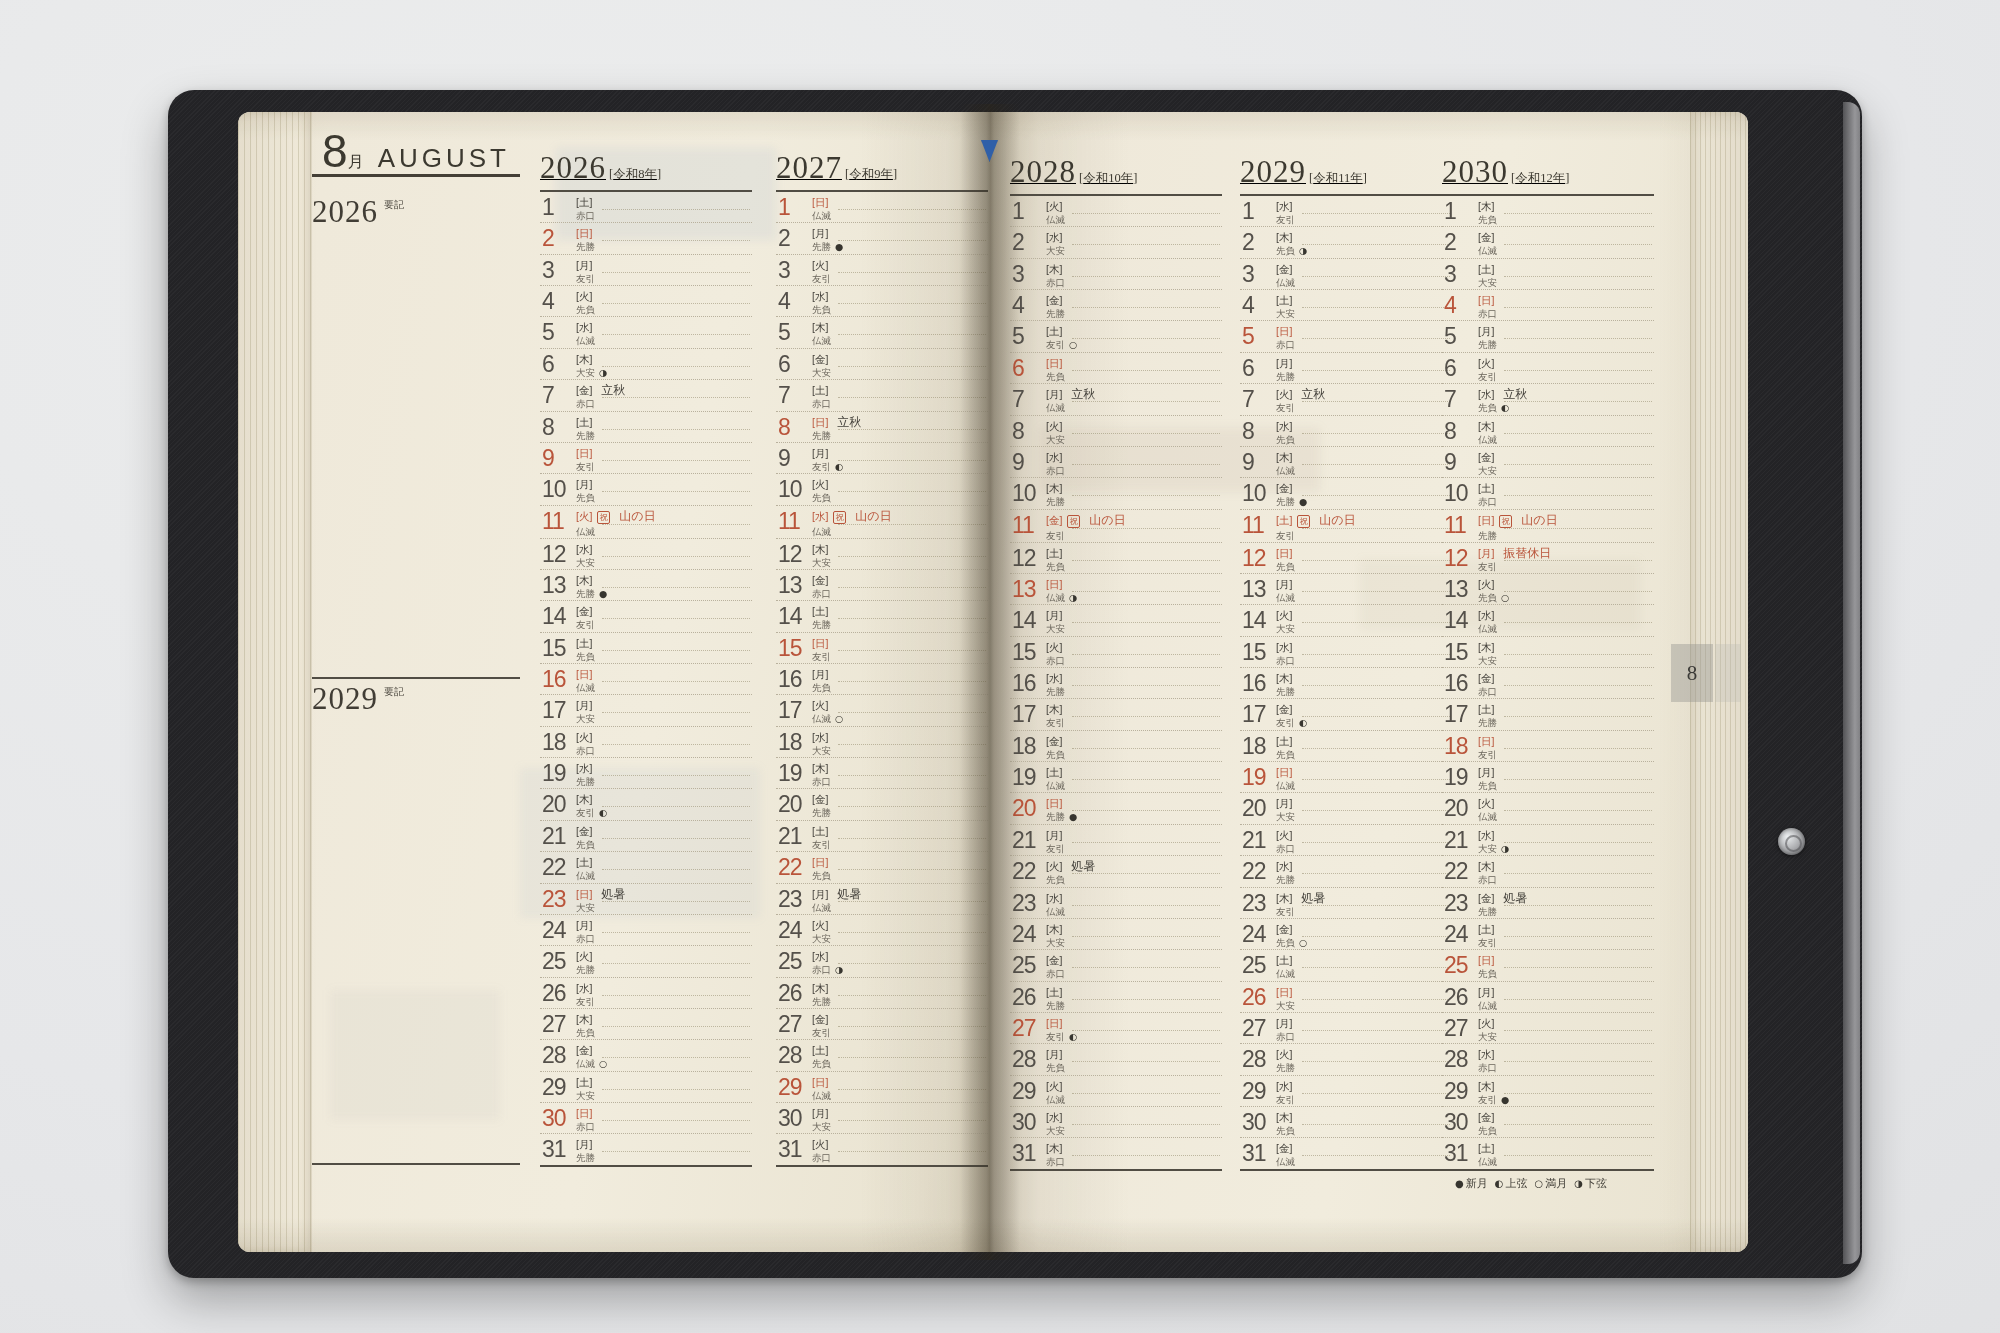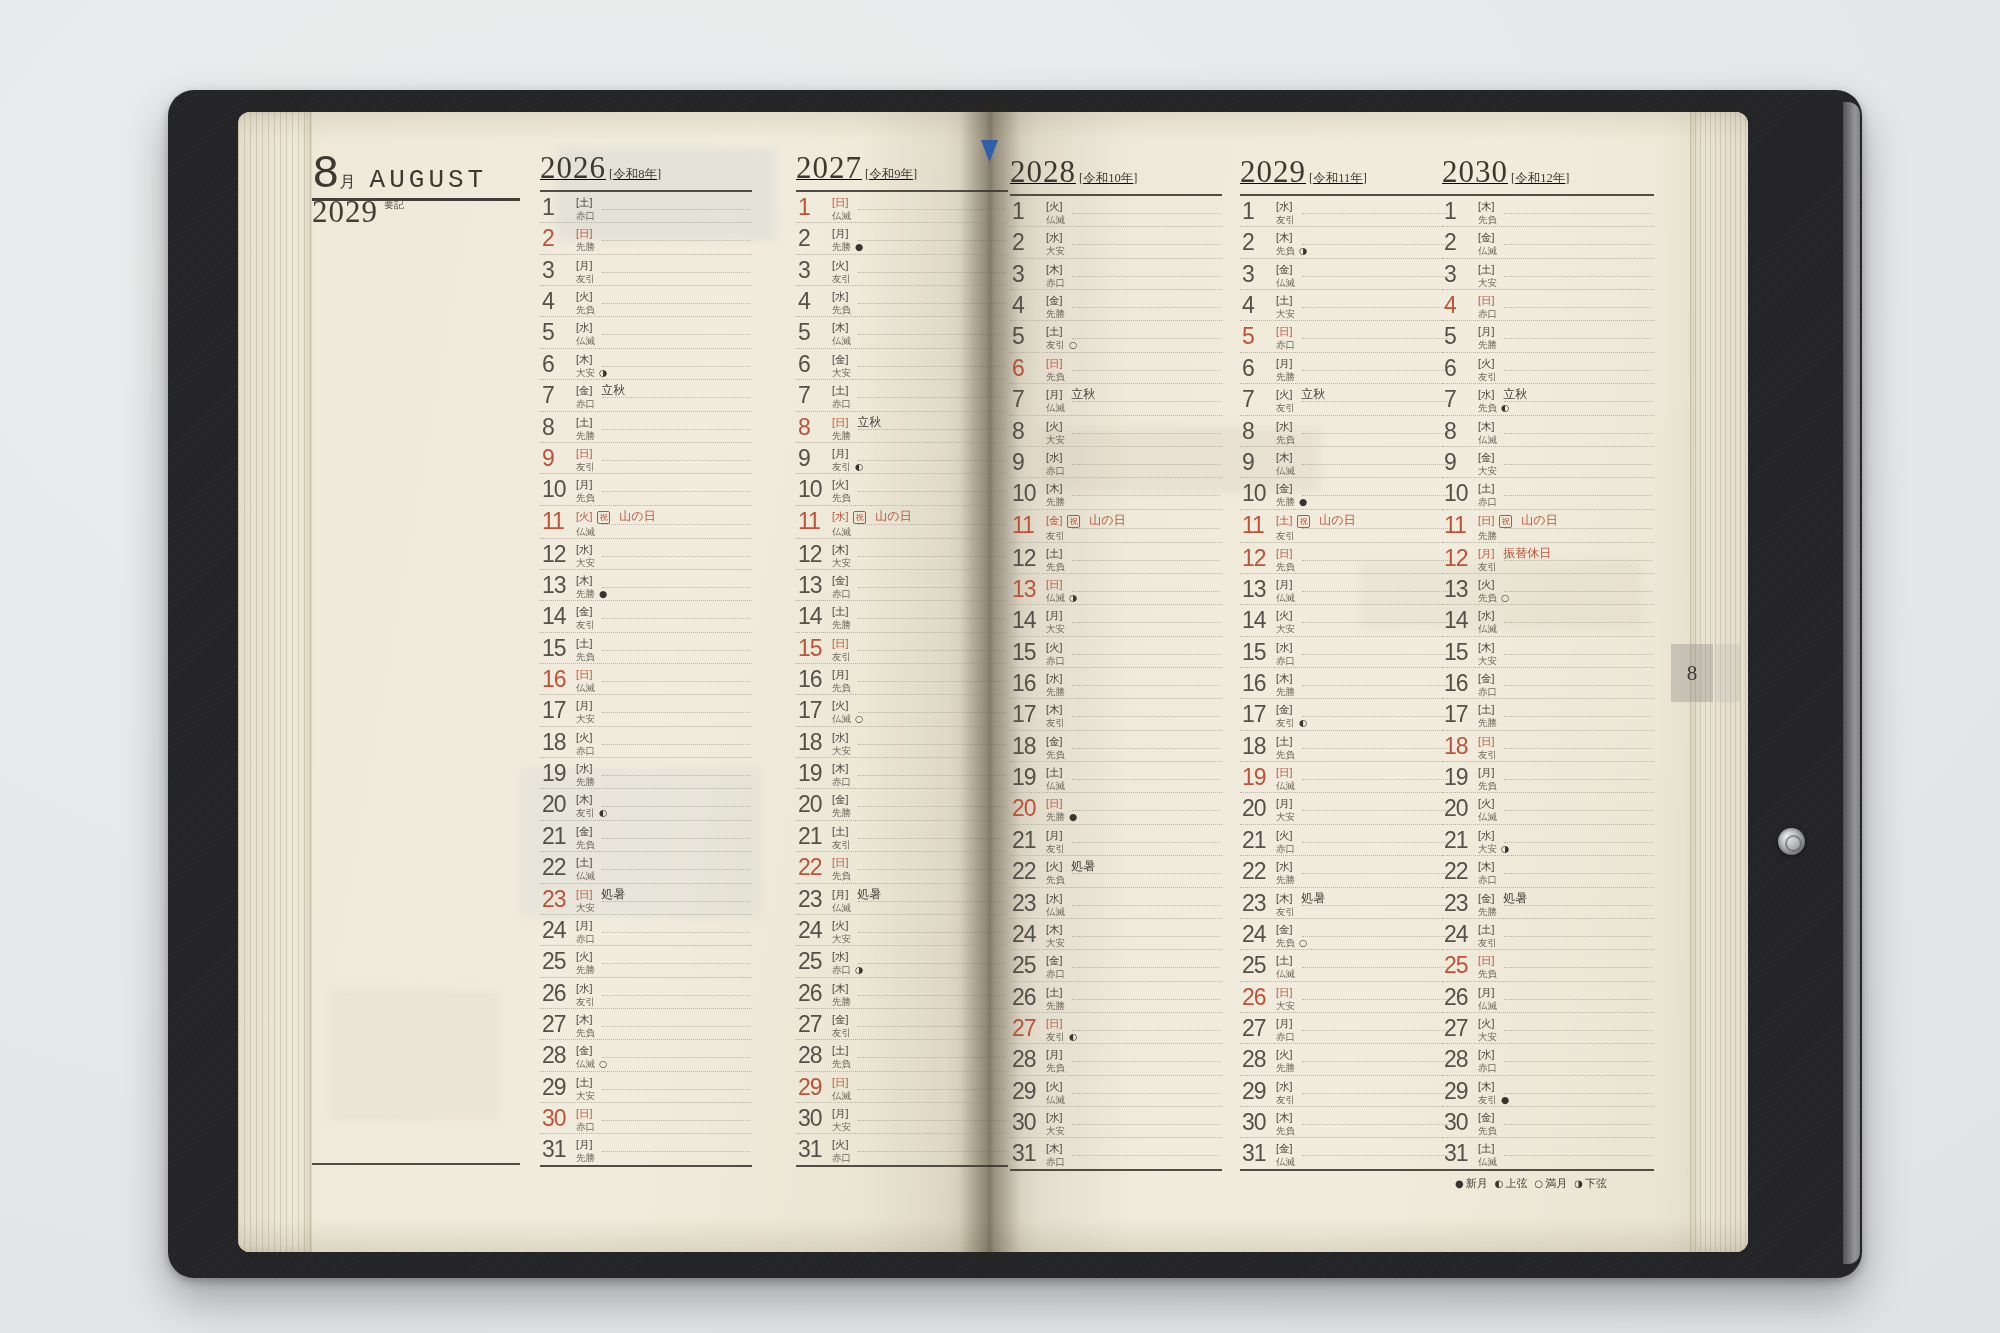--- a/index.html
+++ b/index.html
@@ -57,35 +57,35 @@
         font-size:21px;color:#3b3a37;}
   .tab::after{content:"";position:absolute;left:44px;top:0;width:26px;height:58px;background:rgba(185,185,178,.30);}
   
   .ghost{position:absolute;pointer-events:none;filter:blur(5px);}
   .g1{left:556px;top:148px;width:220px;height:92px;background:rgba(115,150,195,.10);}
   .g2{left:520px;top:768px;width:240px;height:150px;background:rgba(110,140,180,.07);}
   .g3{left:1040px;top:428px;width:280px;height:64px;background:rgba(150,138,115,.09);}
   .g4{left:1360px;top:560px;width:280px;height:70px;background:rgba(150,138,115,.07);}
   .g5{left:330px;top:990px;width:170px;height:130px;background:rgba(120,120,145,.05);}
   
-  .month-head{position:absolute;left:312px;top:152px;width:208px;height:46px;border-bottom:3px solid #443f36;
-        font-family:Liberation Mono, monospace;color:#3c3930;}
+  .month-head{position:absolute;left:312px;top:128px;width:208px;height:46px;border-bottom:3px solid #443f36;
+        font-family:Liberation Sans, sans-serif;color:#3c3930;text-align:center;}
   .mh-num{font-size:46px;line-height:46px;}
   .mh-gatsu{font-size:16px;margin-right:14px;}
   .mh-en{font-size:26px;letter-spacing:4px;}
   
   .memo-col{position:absolute;left:312px;top:192px;width:208px;height:971px;border-bottom:2px solid var(--rule-dark);
         display:flex;flex-direction:column;}
   .memo-sec{flex:1;position:relative;padding-top:2px;}
   .memo-sec + .memo-sec{border-top:2px solid var(--rule-dark);}
   .memo-year{font-family:var(--serif);font-size:31px;color:#413d35;letter-spacing:1px;}
   .memo-mark{font-size:10px;color:#514d44;vertical-align:14px;margin-left:6px;}
   
   .year-col{position:absolute;top:150px;width:212px;height:1015px;border-bottom:2px solid var(--rule-dark);text-decoration:underline;}
-  .c0{left:540px;} .c1{left:796px;}
+  .c0{left:540px;} .c1{left:776px;}
   .c2{left:1010px;top:154px;} .c3{left:1240px;top:154px;} .c4{left:1442px;top:154px;}
   .col-head{height:40px;border-bottom:2px solid var(--rule-dark);font-family:var(--serif);color:#3c3930;white-space:nowrap;}
   .cy{font-size:31px;letter-spacing:1px;}
   .ce{font-size:12.5px;margin-left:3px;}
   .ce::before{content:"[";} .ce::after{content:"]";}
   .rows{position:absolute;left:0;right:0;top:42px;bottom:0;display:flex;flex-direction:column;}
   .day-row{flex:1;position:relative;display:flex;align-items:flex-start;padding-top:2px;}
   .day-row + .day-row{border-top:1px dotted var(--dot);}
   .day-row::after{content:"";position:absolute;left:62px;right:2px;top:56%;border-top:1px dotted rgba(150,140,112,.55);}
   .dnum{width:34px;flex:none;font-size:23px;line-height:26px;color:#54504a;text-align:left;padding-left:2px;letter-spacing:-1px;}
@@ -120,20 +120,23 @@
   <div class="ghost g3"></div>
   <div class="ghost g4"></div>
   <div class="ghost g5"></div>
 
   <div class="month-head">
     <span class="mh-num">8</span><span class="mh-gatsu">月</span><span class="mh-en">AUGUST</span>
   </div>
 
   <div class="memo-col">
     <div class="memo-sec">
+      <span class="memo-year">2026</span><span class="memo-mark">要記</span>
+    </div>
+    <div class="memo-sec">
       <span class="memo-year">2029</span><span class="memo-mark">要記</span>
     </div>
   </div>
 
   <div class="year-col c0">
     <div class="col-head"><span class="cy">2026</span><span class="ce">令和8年</span></div>
     <div class="rows">
   <div class="day-row">
     <span class="dnum">1</span>
     <span class="dinfo">

